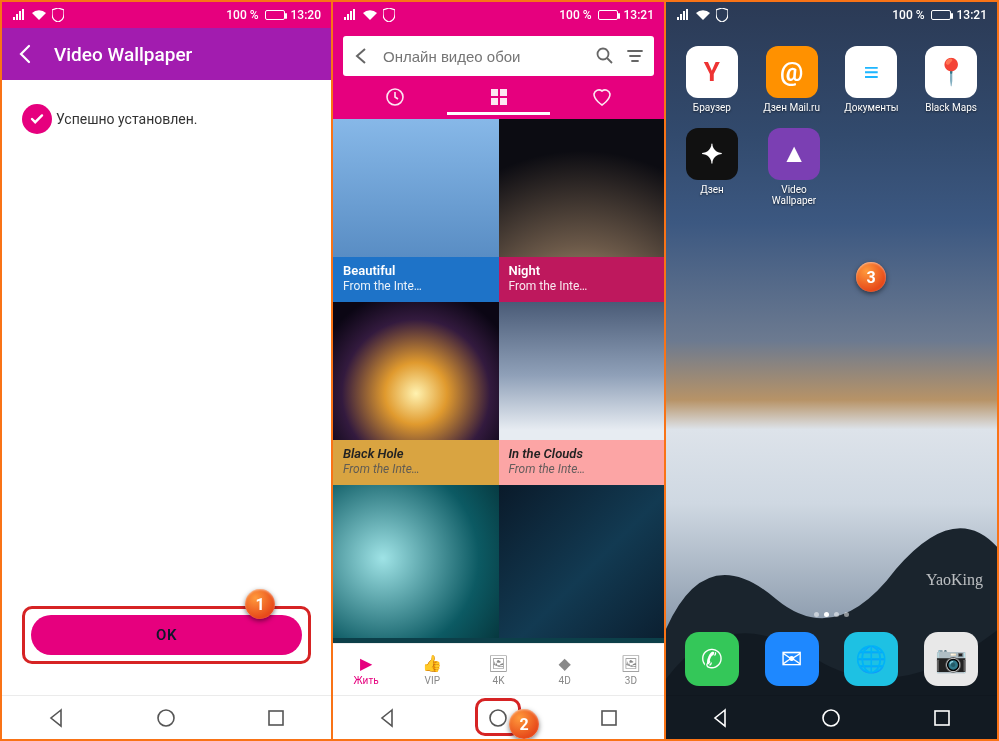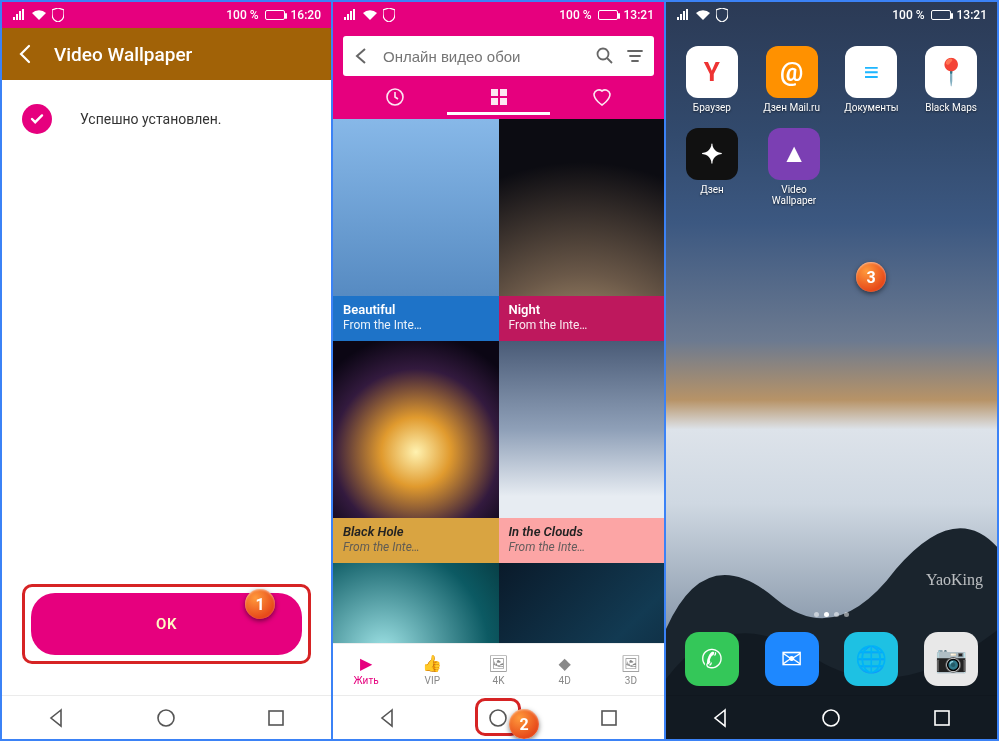--- a/index.html
+++ b/index.html
@@ -5,21 +5,21 @@
   * { box-sizing: border-box; margin: 0; padding: 0; }
   body {
     width: 999px; height: 741px;
     background: #fff;
     font-family: -apple-system, Roboto, "Segoe UI", Arial, sans-serif;
     position: relative;
   }
   .row { display: flex; width: 999px; height: 741px; }
   .phone {
     width: 333px; height: 741px;
-    border: 2px solid #3b82f6;
+    border: 2px solid #f97316;
     position: relative;
     background: #fff;
     overflow: hidden;
   }
   .phone + .phone { border-left: none; }
 
   
   .statusbar {
     height: 26px; width: 100%;
     display: flex; align-items: center; justify-content: space-between;
@@ -28,37 +28,37 @@
   }
   .sb-pink { background: #e6007e; }
   .sb-trans { background: transparent; }
   .sb-left, .sb-right { display: flex; gap: 6px; align-items: center; }
   .sb-right .batt { border: 1px solid #fff; width: 20px; height: 10px; border-radius: 2px; position: relative; }
   .sb-right .batt::after { content:""; position:absolute; right:-3px; top:2px; width:2px; height:6px; background:#fff; border-radius:1px; }
   .sb-right .batt .fill { background:#fff; height:100%; width:100%; }
 
   
   .topbar {
-    background: #a16207; height: 52px; display:flex; align-items:center; gap:18px;
+    background: #a21caf; height: 52px; display:flex; align-items:center; gap:18px;
     color:#fff; padding:0 14px; font-size:19px; font-weight:500;
   }
   .s1-body { padding: 24px 20px; color:#333; }
-  .success { display:flex; align-items:center; gap:28px; font-size:14px; }
+  .success { display:flex; align-items:center; gap:4px; font-size:14px; }
   .check-circle {
     width:30px; height:30px; border-radius:50%; background:#e6007e;
     display:flex; align-items:center; justify-content:center; color:#fff;
   }
   .ok-wrap {
     position:absolute; left:20px; right:20px; bottom:75px;
     border:3px solid #d62324; border-radius:10px; padding:6px;
   }
   .ok-btn {
-    width:100%; height:62px; border-radius:24px; background:#e6007e;
+    width:100%; height:40px; border-radius:24px; background:#e6007e;
     display:flex; align-items:center; justify-content:center;
-    color:#fef9c3; font-size:15px; font-weight:600; letter-spacing:.5px;
+    color:#0f172a; font-size:15px; font-weight:600; letter-spacing:.5px;
   }
   .navbar {
     position:absolute; bottom:0; left:0; right:0; height:44px;
     display:flex; align-items:center; justify-content:space-around;
     border-top:1px solid rgba(0,0,0,.08);
   }
   .nav-dark .nav-shape { stroke:#555; }
   .nav-light .nav-shape { stroke:#fff; }
 
   
@@ -69,21 +69,21 @@
   }
   .search input { border:none; outline:none; flex:1; font-size:15px; color:#333; background:transparent; }
   .tabstrip { display:flex; height:30px; margin-top:6px; }
   .tabstrip > div { flex:1; display:flex; align-items:center; justify-content:center; }
   .tabstrip svg { opacity:.9; }
   .tab-underline { height:3px; background:#fff; margin: 0 33.3% 0 33.3%; width:33.3%; }
 
   .grid {
     display:grid; grid-template-columns:1fr 1fr; gap:0;
   }
-  .cell { position:relative; height:222px; }
+  .cell { position:relative; height:183px; }
   .cell .art { position:absolute; inset:0; }
   .cell .cap {
     position:absolute; left:0; right:0; bottom:0; padding:6px 10px 8px;
     color:#fff; font-size:12px; line-height:1.25;
   }
   .cap .t1 { font-weight:600; font-size:13px; }
   .cap .t2 { opacity:.9; }
   .cap-dark .cap, .cap-dark .t1, .cap-dark .t2 { color:#222;font-style:italic; }
   .cap-dark .t2 { color:#555; }
 
@@ -146,21 +146,21 @@
         <svg width="14" height="12">
             <path d="M7 11 0 4a10 10 0 0 1 14 0z" fill="#fff"></path>
           </svg>
         <svg width="12" height="14">
             <path d="M6 0 0 2v4c0 4 2.5 7 6 8 3.5-1 6-4 6-8V2z" fill="none" stroke="#fff" stroke-width="1.3"></path>
           </svg>
       </div>
       <div class="sb-right">
         <span>100 %</span>
         <span class="batt"><span class="fill"></span></span>
-        <span>16:20</span>
+        <span>13:20</span>
       </div>
     </div>
 
     <div class="topbar">
       <svg width="20" height="20">
           <path d="M13 2 5 10l8 8" stroke="#fff" stroke-width="2.2" fill="none" stroke-linecap="round"></path>
         </svg>
       <span>Video Wallpaper</span>
     </div>
 

